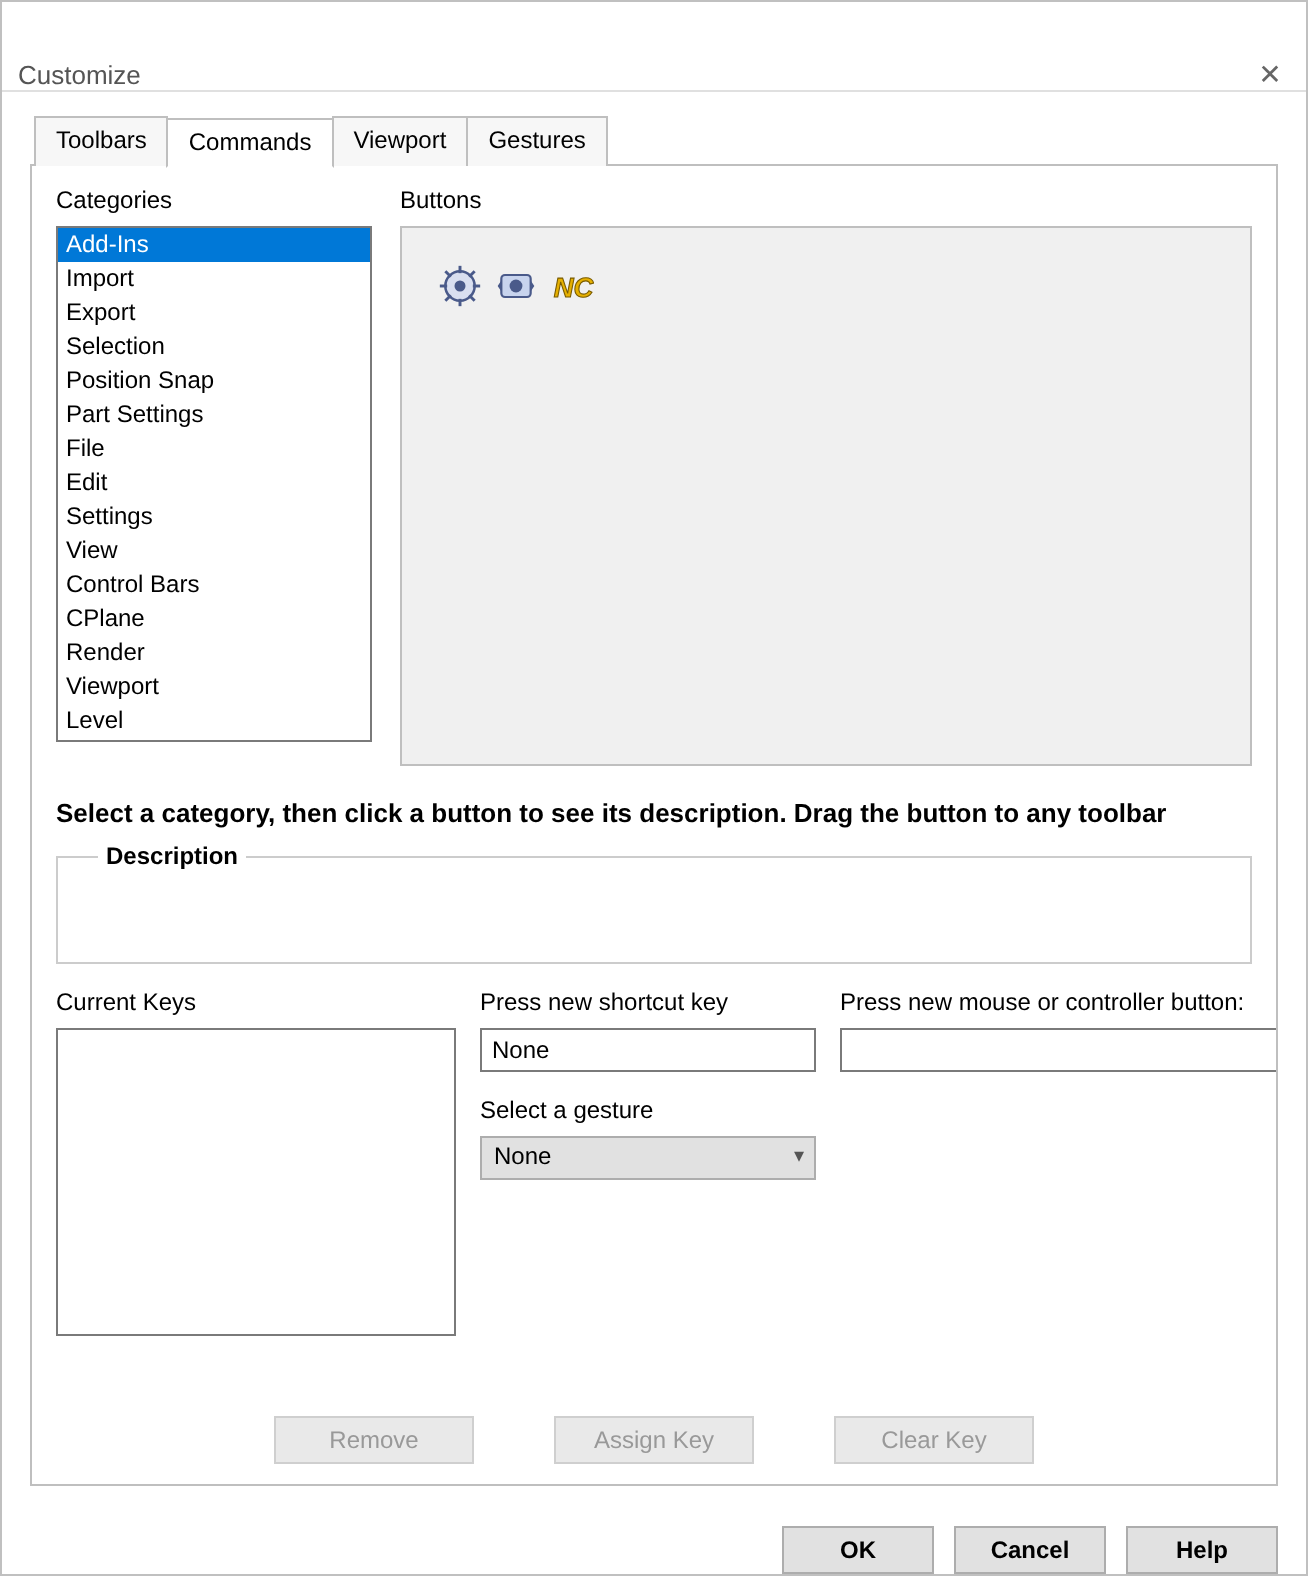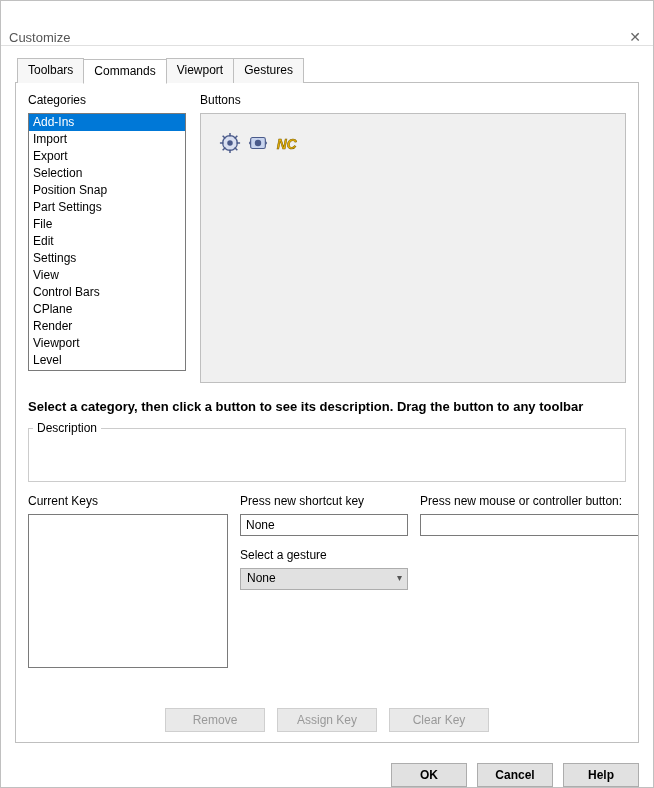--- a/index.html
+++ b/index.html
@@ -124,24 +124,25 @@
   
   .groupbox {
     border: 1px solid #cccccc;
     position: relative;
     padding: 12px;
     height: 54px;
     margin-bottom: 12px;
   }
   .groupbox-label {
     position: absolute;
-    top: -8px; left: 4px;
+    top: -8px; left: 20px;
     background: #fff;
     padding: 0 4px;
     font-size: 12px;
+    font-weight: bold;
   }
   
   .keysrow {
     display: flex;
     gap: 12px;
   }
   .keyscol .colhead {
     margin-bottom: 6px;
     font-size: 12px;
   }
@@ -171,21 +172,21 @@
     font-size: 12px;
   }
   .selectwrap .chev {
     position: absolute;
     right: 5px; top: 3px;
     font-size: 10px;
     color: #555;
   }
   .midbtns {
     display: flex;
-    gap: 12px;
+    gap: 40px;
     justify-content: center;
     margin-top: 40px;
   }
   .btn {
     min-width: 100px;
     height: 24px;
     border: 1px solid #adadad;
     background: #e1e1e1;
     text-align: center;
     line-height: 22px;

